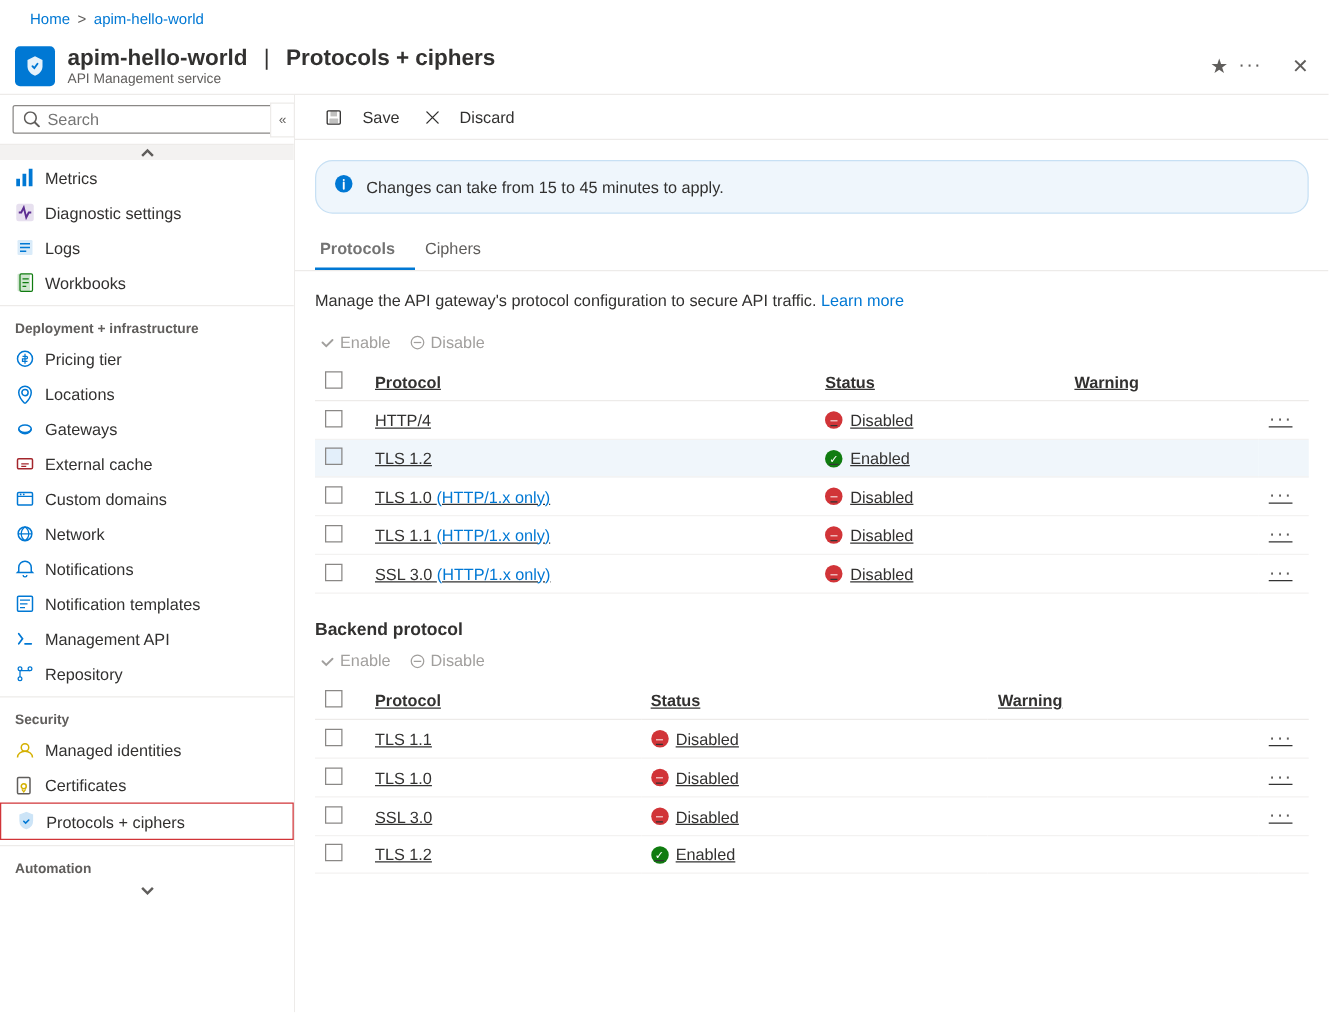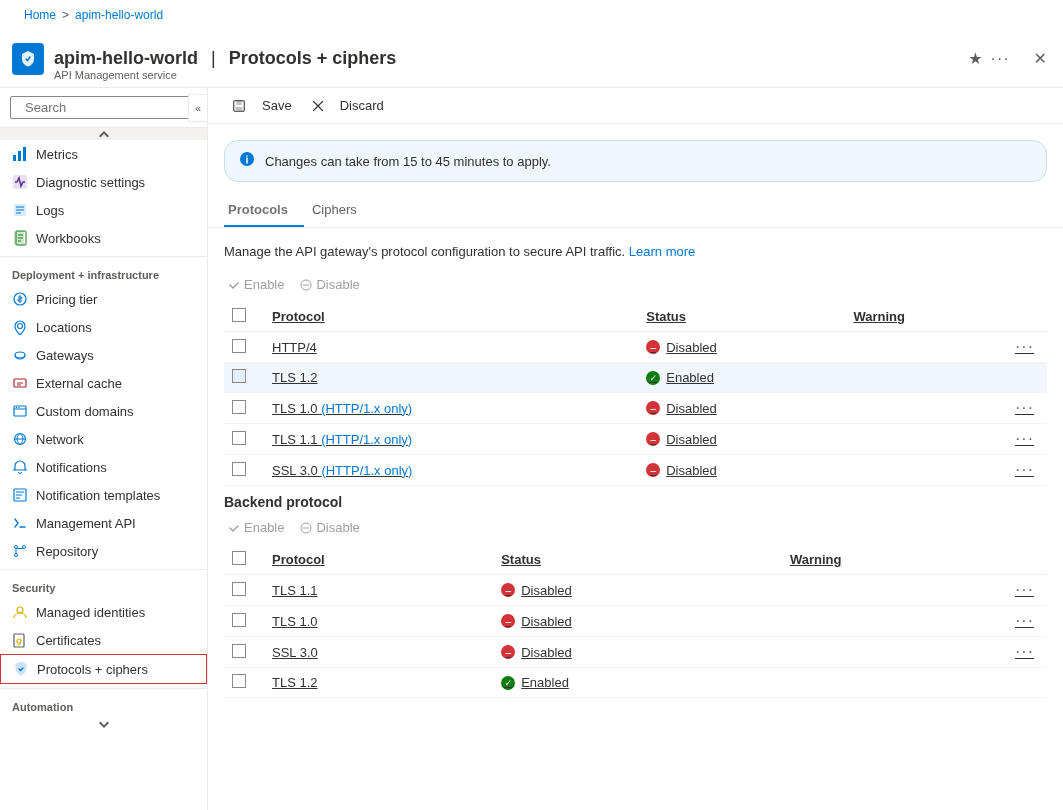--- a/index.html
+++ b/index.html
@@ -7,29 +7,29 @@
 
     
     .breadcrumb { padding: 8px 24px; font-size: 12px; color: #0078d4; display: flex; gap: 6px; background: #fff; }
     .breadcrumb span { color: #605e5c; }
     .breadcrumb a { color: #0078d4; text-decoration: none; }
 
     
     .page-header { display: flex; align-items: center; padding: 6px 16px 6px 12px; border-bottom: 1px solid #edebe9; background: #fff; gap: 10px; }
     .page-header-icon { width: 32px; height: 32px; background: #0078d4; border-radius: 4px; display: flex; align-items: center; justify-content: center; color: white; font-size: 16px; flex-shrink: 0; }
     .page-header-titles { flex: 1; }
-    .page-header-titles h1 { font-size: 18px; font-weight: 600; color: #323130; margin-top: 12px; }
+    .page-header-titles h1 { font-size: 18px; font-weight: 600; color: #323130; }
     .page-header-titles .subtitle { font-size: 11px; color: #605e5c; }
     .page-header-actions { display: flex; align-items: center; gap: 8px; color: #605e5c; font-size: 18px; }
 
     
     .main-layout { display: flex; flex: 1; overflow: hidden; }
 
     
-    .sidebar { width: 208px; border-right: 1px solid #edebe9; overflow-y: auto; background: #fff; flex-shrink: 0; }
+    .sidebar { width: 236px; border-right: 1px solid #edebe9; overflow-y: auto; background: #fff; flex-shrink: 0; }
     .sidebar-search-wrapper { display: flex; align-items: center; border: 1px solid #8a8886; border-radius: 2px; padding: 3px 8px; gap: 6px; }
     .sidebar-search-wrapper input { border: none; outline: none; font-size: 13px; flex: 1; }
 
     .sidebar-section { padding: 8px 0 4px 12px; font-size: 11px; font-weight: 600; color: #605e5c; text-transform: none; letter-spacing: 0; }
     .sidebar-divider { height: 1px; background: #edebe9; margin: 4px 0; }
 
     .sidebar-item { display: flex; align-items: center; padding: 6px 12px; cursor: pointer; gap: 8px; font-size: 13px; color: #323130; }
     .sidebar-item.active { background: #fff; border: 1px solid #d13438; }
     .sidebar-item-icon { width: 16px; height: 16px; flex-shrink: 0; display: flex; align-items: center; justify-content: center; }
 
@@ -62,21 +62,21 @@
     tr.highlighted td { background: #f0f6fb; }
 
     .status-enabled { display: flex; align-items: center; gap: 6px; color: #323130; }
     .status-disabled { display: flex; align-items: center; gap: 6px; color: #323130; }
     .dot-enabled { width: 14px; height: 14px; border-radius: 50%; background: #107c10; display: flex; align-items: center; justify-content: center; color: white; font-size: 9px; flex-shrink: 0; }
     .dot-disabled { width: 14px; height: 14px; border-radius: 50%; background: #d13438; display: flex; align-items: center; justify-content: center; color: white; font-size: 10px; flex-shrink: 0; }
 
     .checkbox { width: 14px; height: 14px; border: 1px solid #8a8886; display: inline-block; flex-shrink: 0; }
     .three-dots { color: #605e5c; cursor: pointer; font-size: 16px; letter-spacing: 1px; }
 
-    .section-spacing { margin-top: 8px; }
+    .section-spacing { margin-top: 20px; }
 
     
     .sidebar::-webkit-scrollbar { width: 6px; }
     .sidebar::-webkit-scrollbar-track { background: #f3f2f1; }
     .sidebar::-webkit-scrollbar-thumb { background: #c8c6c4; border-radius: 3px; }
     .content::-webkit-scrollbar { width: 6px; }
     .content::-webkit-scrollbar-track { background: #f3f2f1; }
     .content::-webkit-scrollbar-thumb { background: #c8c6c4; border-radius: 3px; }
   </style>
 </head>

